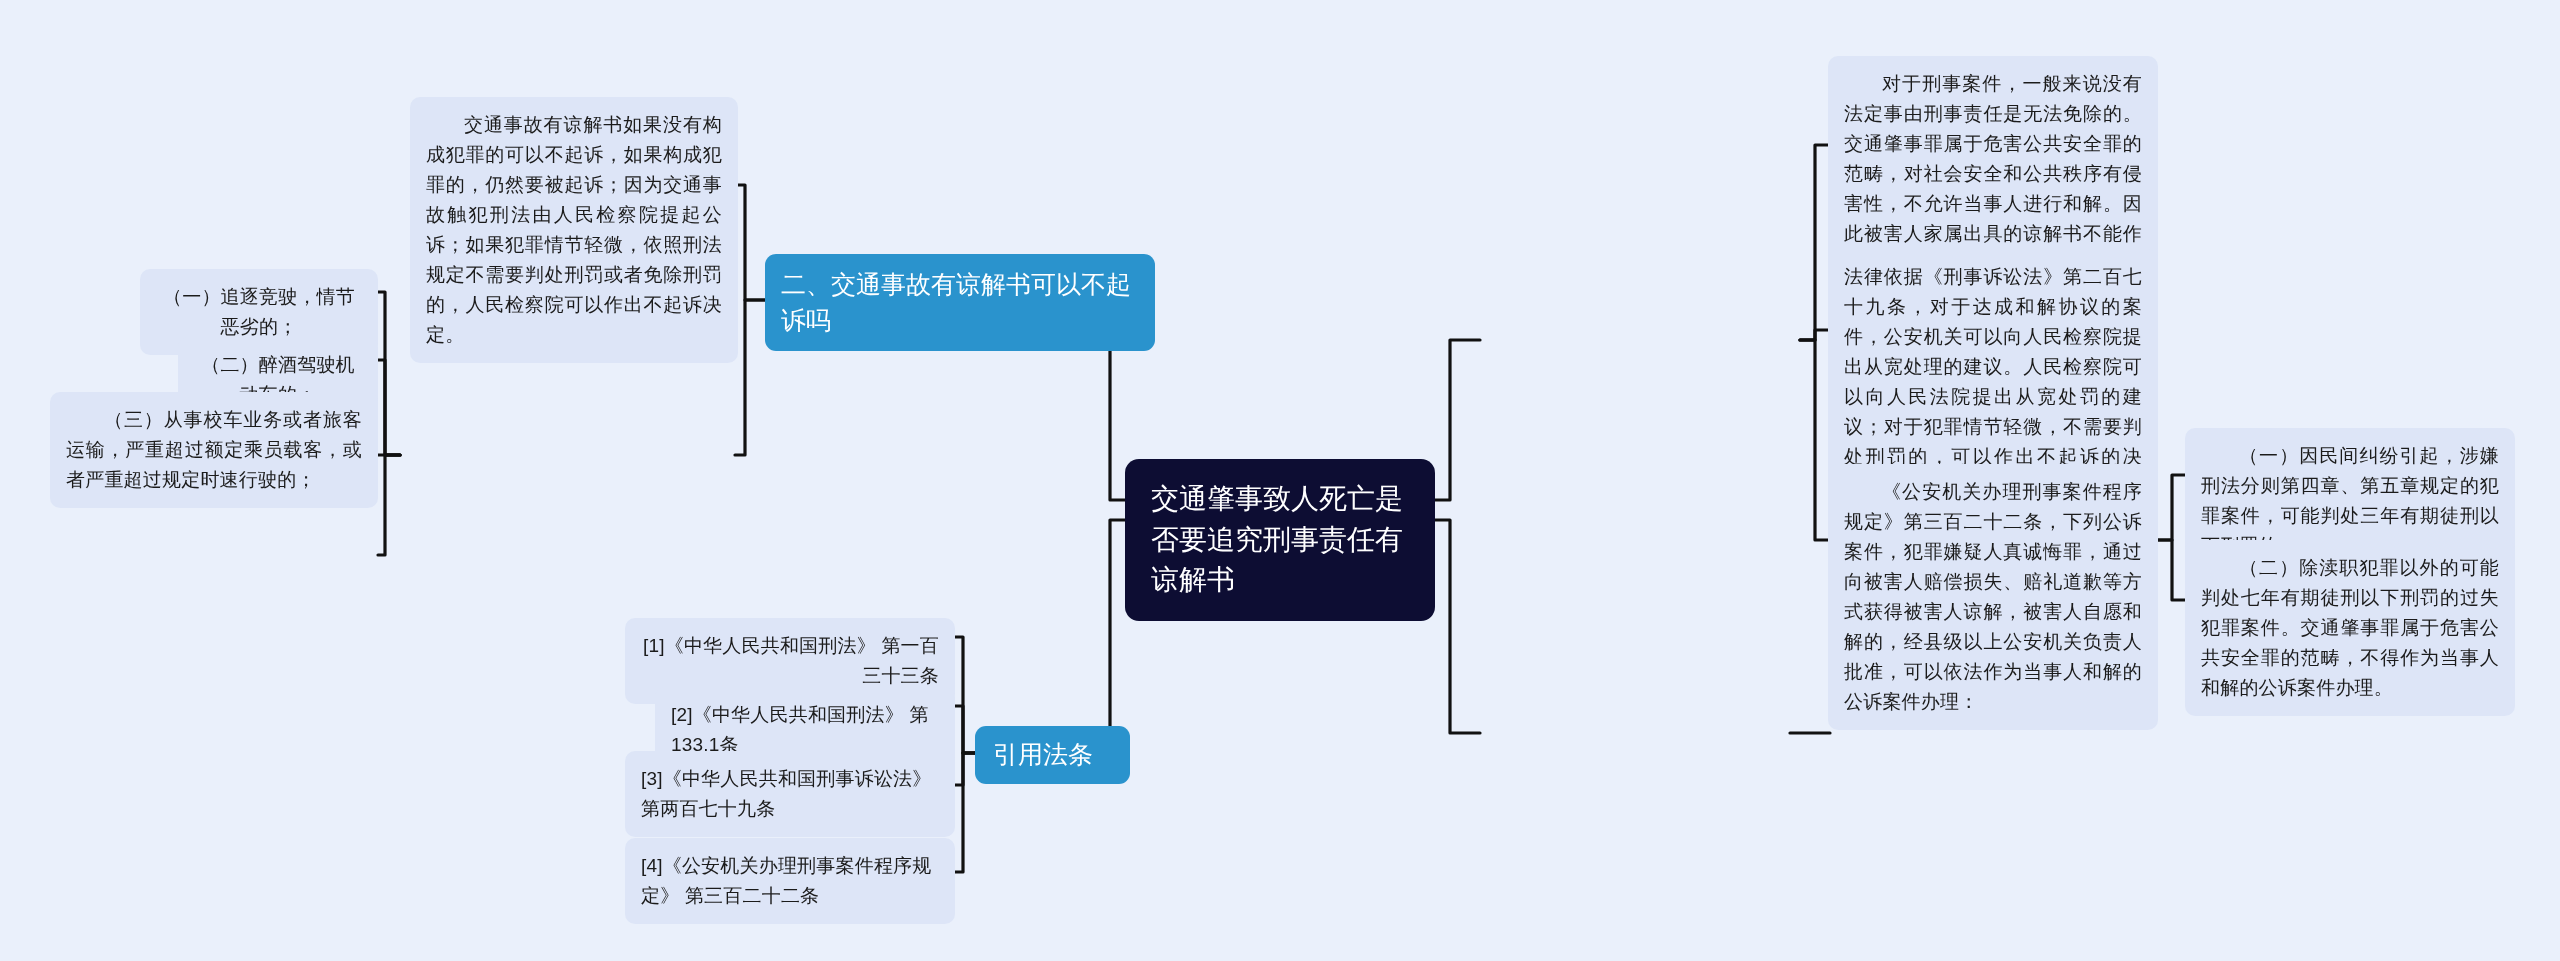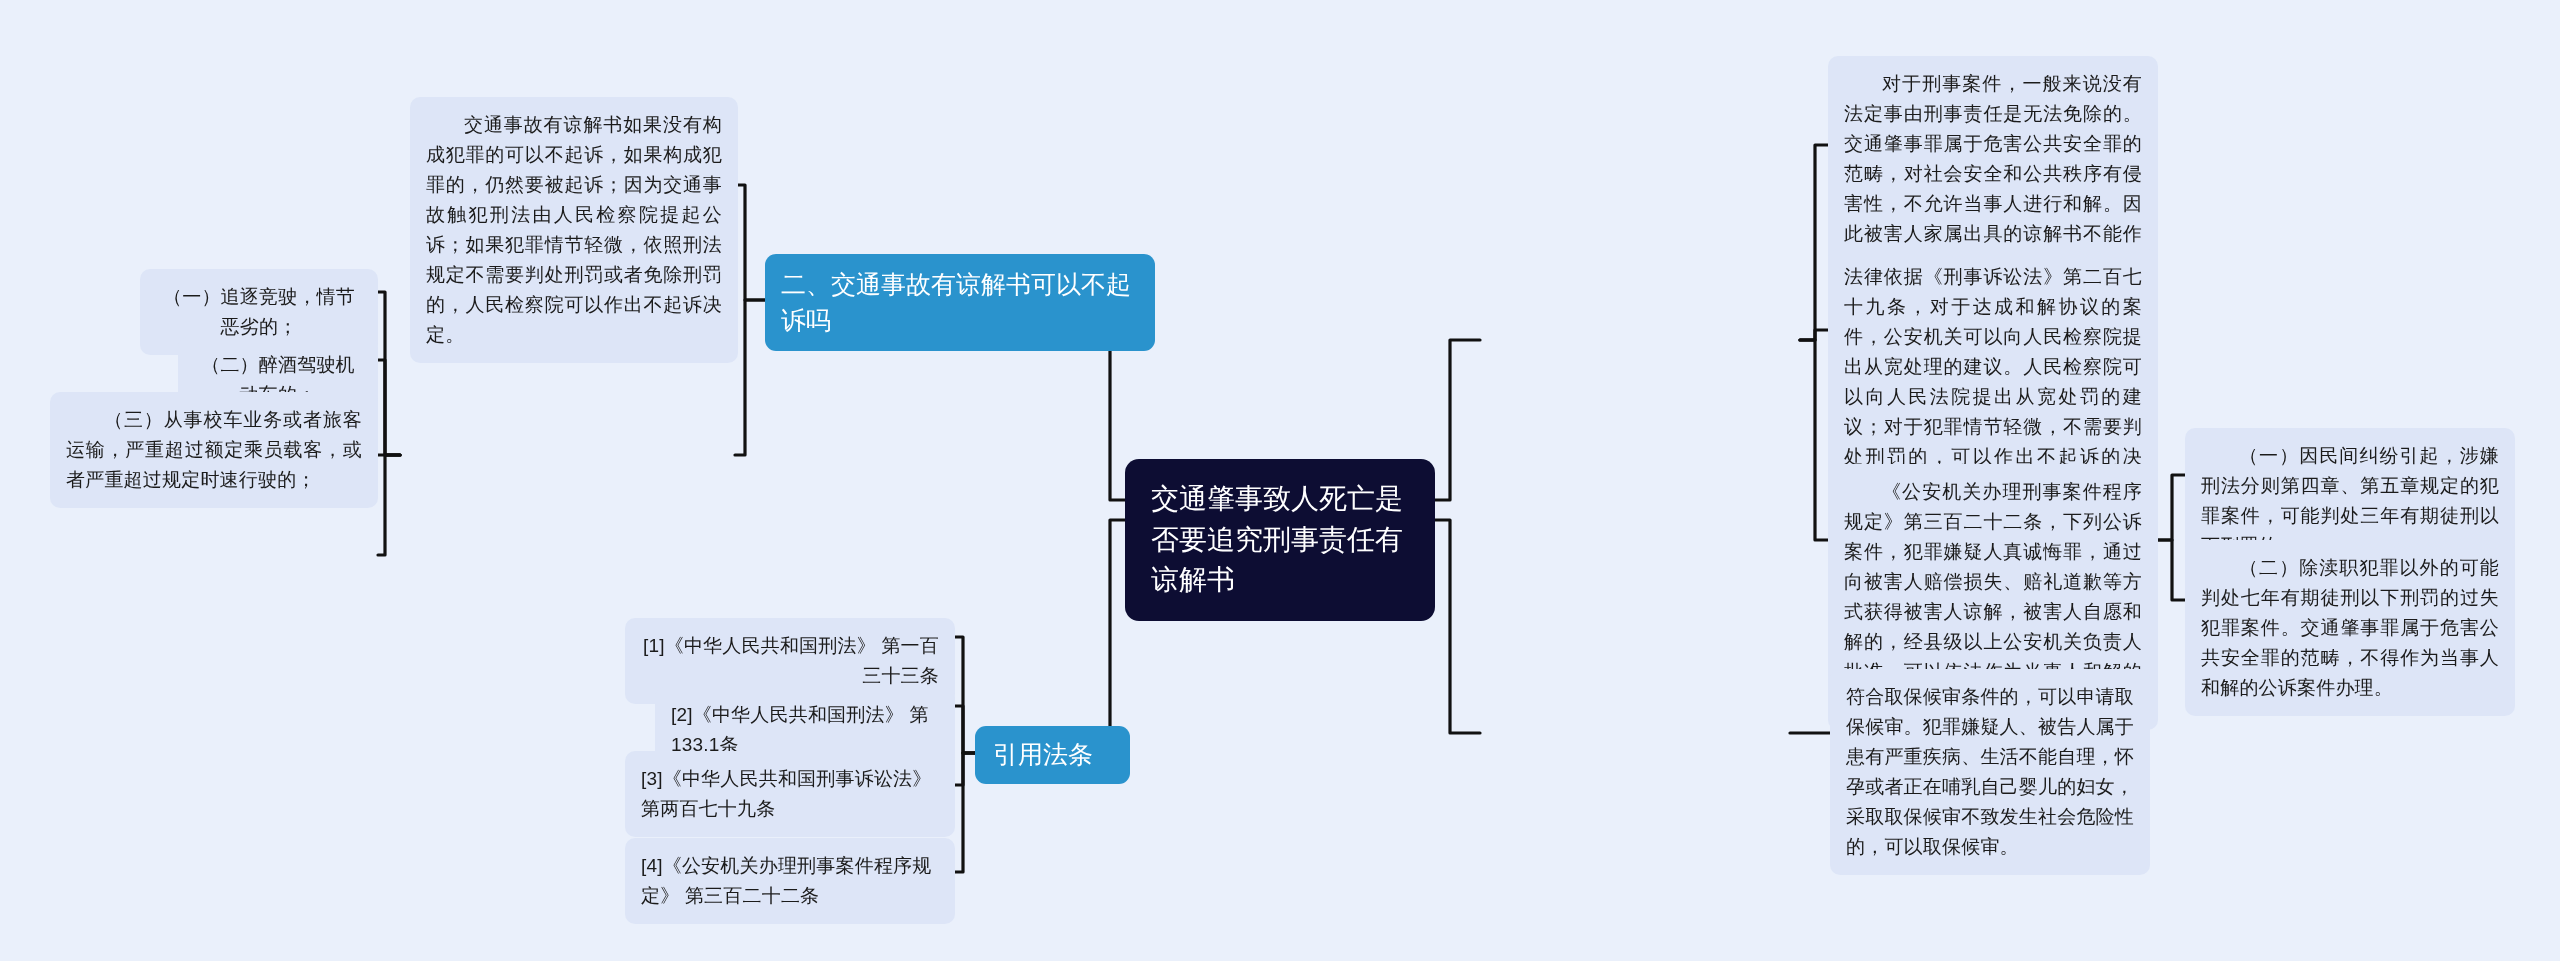--- a/index.html
+++ b/index.html
@@ -169,17 +169,14 @@
 
   <div class="node leaf indent" style="left:2185px; top:428px; width:330px;">
     <span>（一）因民间纠纷引起，涉嫌刑法分则第四章、第五章规定的犯罪案件，可能判处三年有期徒刑以下刑罚的；</span>
   </div>
 
   <div class="node leaf indent" style="left:2185px; top:540px; width:330px;">
     <span>（二）除渎职犯罪以外的可能判处七年有期徒刑以下刑罚的过失犯罪案件。交通肇事罪属于危害公共安全罪的范畴，不得作为当事人和解的公诉案件办理。</span>
   </div>
 
 
-  <div class="node leaf" style="left:1830px; top:669px; width:320px;">
-    <span>符合取保候审条件的，可以申请取保候审。犯罪嫌疑人、被告人属于患有严重疾病、生活不能自理，怀孕或者正在哺乳自己婴儿的妇女，采取取保候审不致发生社会危险性的，可以取保候审。</span>
-  </div>
 
 </div>
 
 </body></html>

